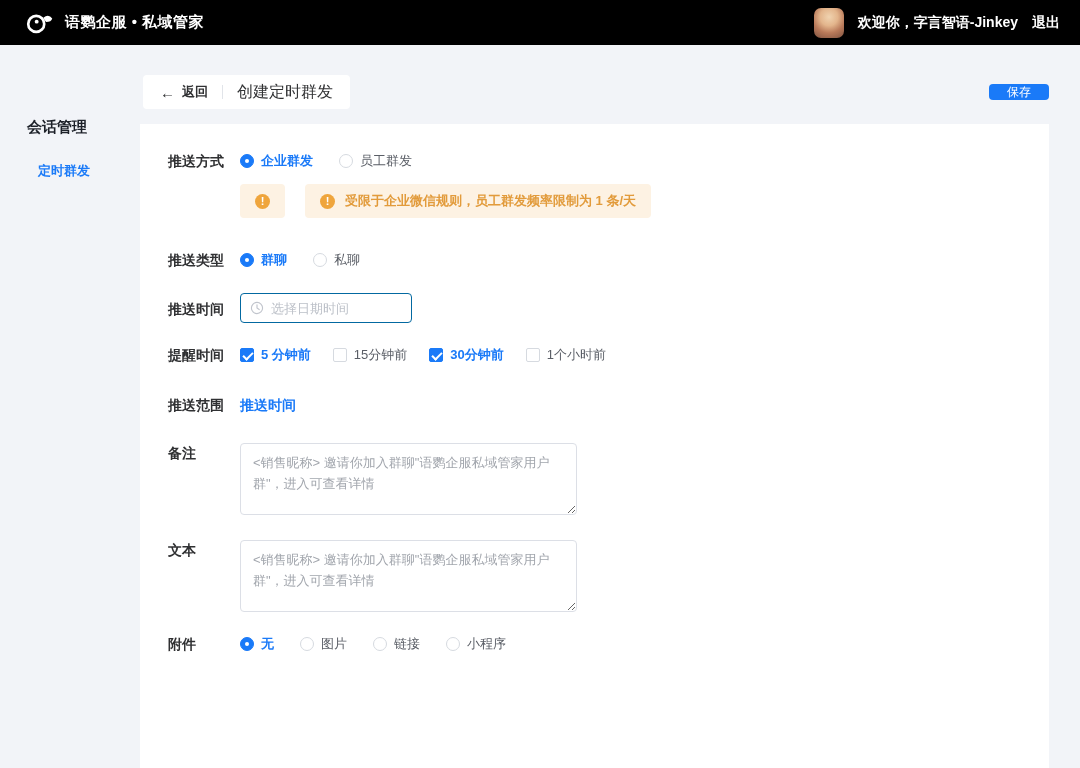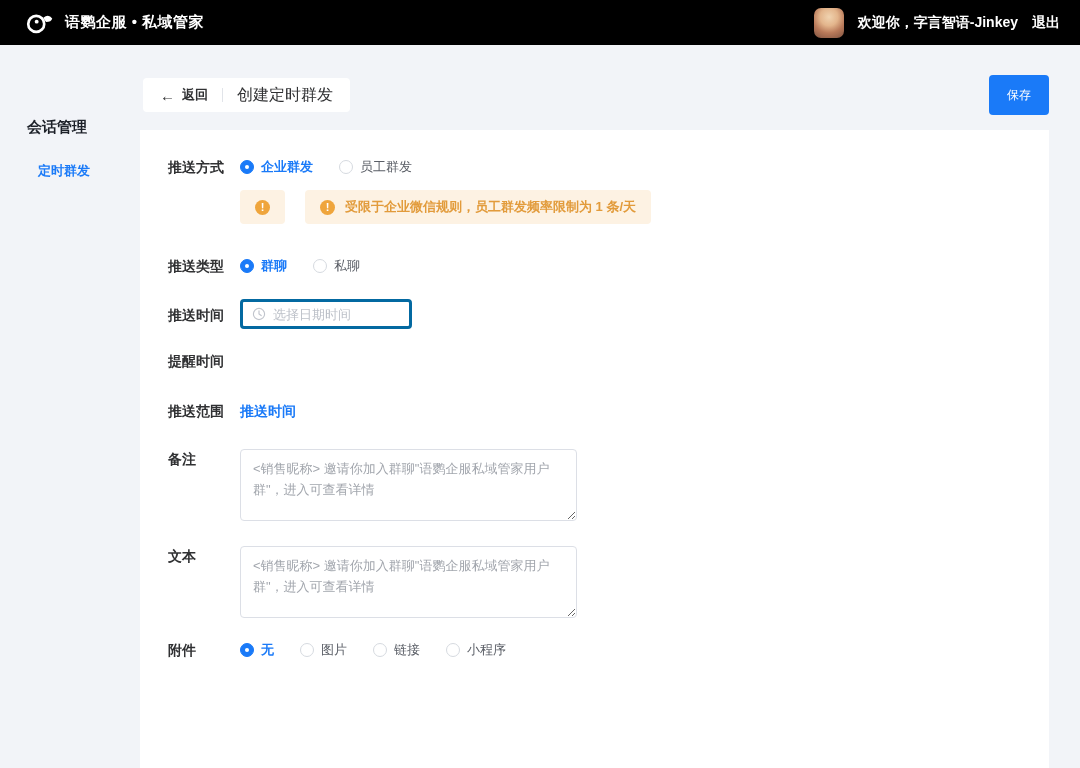--- a/index.html
+++ b/index.html
@@ -20,21 +20,21 @@
   .side-title { font-size:15px; font-weight:bold; color:#1d2129; margin-bottom:25px; }
   .side-item { font-size:13px; font-weight:bold; color:#1a7af8; padding-left:11px; cursor:pointer; }
   .main { flex:1; padding:30px 31px 0 0; display:flex; flex-direction:column; }
 
   .main-top { display:flex; justify-content:space-between; align-items:center; margin-left:3px; }
   .breadcrumb-card { background:#fff; border-radius:4px; height:34px; display:inline-flex; align-items:center; padding:0 17px; }
   .back { display:inline-flex; align-items:center; gap:7px; font-size:13px; font-weight:bold; color:#303133; cursor:pointer; }
   .back-arrow { font-size:15px; line-height:1; }
   .bc-divider { width:1px; height:14px; background:#e1e4e9; margin:0 14px; }
   .page-title { font-size:16px; color:#303133; }
-  .save-btn { background:#1a7af8; color:#fff; border:none; border-radius:4px; height:40px; padding:0 18px;
+  .save-btn { background:#1a7af8; color:#fff; border:none; border-radius:4px; height:16px; padding:0 18px;
               font-size:12px; cursor:pointer; font-family:inherit; }
 
   
   .card { background:#fff; margin-top:15px; flex:1; padding:27px 0 0 28px; }
   .row { display:flex; align-items:flex-start; }
   .row-label { width:72px; flex-shrink:0; font-size:14px; font-weight:bold; color:#303133; line-height:20px; }
   .row-content { display:flex; align-items:center; flex-wrap:nowrap; }
 
   .opt { display:inline-flex; align-items:center; gap:7px; margin-right:26px; font-size:13px; color:#5a5e66; cursor:pointer; line-height:20px; }
   .opt.on { color:#1a7af8; font-weight:bold; }
@@ -45,21 +45,21 @@
   .cb.checked { background:#1a7af8; border-color:#1a7af8; }
   .cb.checked::after { content:""; position:absolute; left:4px; top:1px; width:4px; height:8px;
                        border:solid #fff; border-width:0 2px 2px 0; transform:rotate(45deg); }
 
   .warn-wrap { display:flex; gap:20px; margin:13px 0 24px 72px; }
   .warn { display:inline-flex; align-items:center; gap:10px; background:#fdf2e3; border-radius:4px; height:34px;
           padding:0 15px; font-size:13px; font-weight:bold; color:#e29b3b; }
   .warn-icon { width:15px; height:15px; border-radius:50%; background:#efa53c; color:#fff; font-size:11px; font-weight:bold;
                display:flex; align-items:center; justify-content:center; flex-shrink:0; line-height:1; }
 
-  .date-input { width:172px; height:30px; border:3px solid #0369a1; border-radius:4px; background:#fff;
+  .date-input { width:172px; height:30px; border:1px solid #0369a1; border-radius:4px; background:#fff;
                 display:flex; align-items:center; gap:7px; padding:0 9px; }
   .date-input input { border:none; outline:none; width:100%; font-size:13px; color:#606266; font-family:inherit; background:transparent; }
   .date-input input::placeholder { color:#bcc0c8; }
 
   .link { font-size:14px; font-weight:bold; color:#1a7af8; cursor:pointer; line-height:20px; }
 
   textarea.note { width:337px; height:72px; border:1px solid #dcdfe6; border-radius:4px; resize:both;
                   padding:8px 12px; font-size:13px; line-height:1.65; color:#a2a6ad; font-family:inherit; outline:none; }
 
   .mb12 { margin-bottom:0; }
@@ -160,20 +160,38 @@
                 <path d="M8 4.5 V8 L10.5 9.8" fill="none" stroke="#c0c4cc" stroke-width="1.3" stroke-linecap="round"></path>
               </svg>
             </span>
             <input type="text" placeholder="选择日期时间" style="">
           </div>
         </div>
       </div>
 
       <div class="row mb30">
         <div class="row-label">提醒时间</div>
+        <div class="row-content">
+          <span class="opt on" style="margin-right:22px;">
+            <span class="cb checked"></span>
+            <span>5 分钟前</span>
+          </span>
+          <span class="opt" style="margin-right:22px;">
+            <span class="cb"></span>
+            <span>15分钟前</span>
+          </span>
+          <span class="opt on" style="margin-right:22px;">
+            <span class="cb checked"></span>
+            <span>30分钟前</span>
+          </span>
+          <span class="opt">
+            <span class="cb"></span>
+            <span>1个小时前</span>
+          </span>
+        </div>
       </div>
 
       <div class="row mb28">
         <div class="row-label">推送范围</div>
         <div class="row-content">
           <span class="link">推送时间</span>
         </div>
       </div>
 
       <div class="row mb25">

